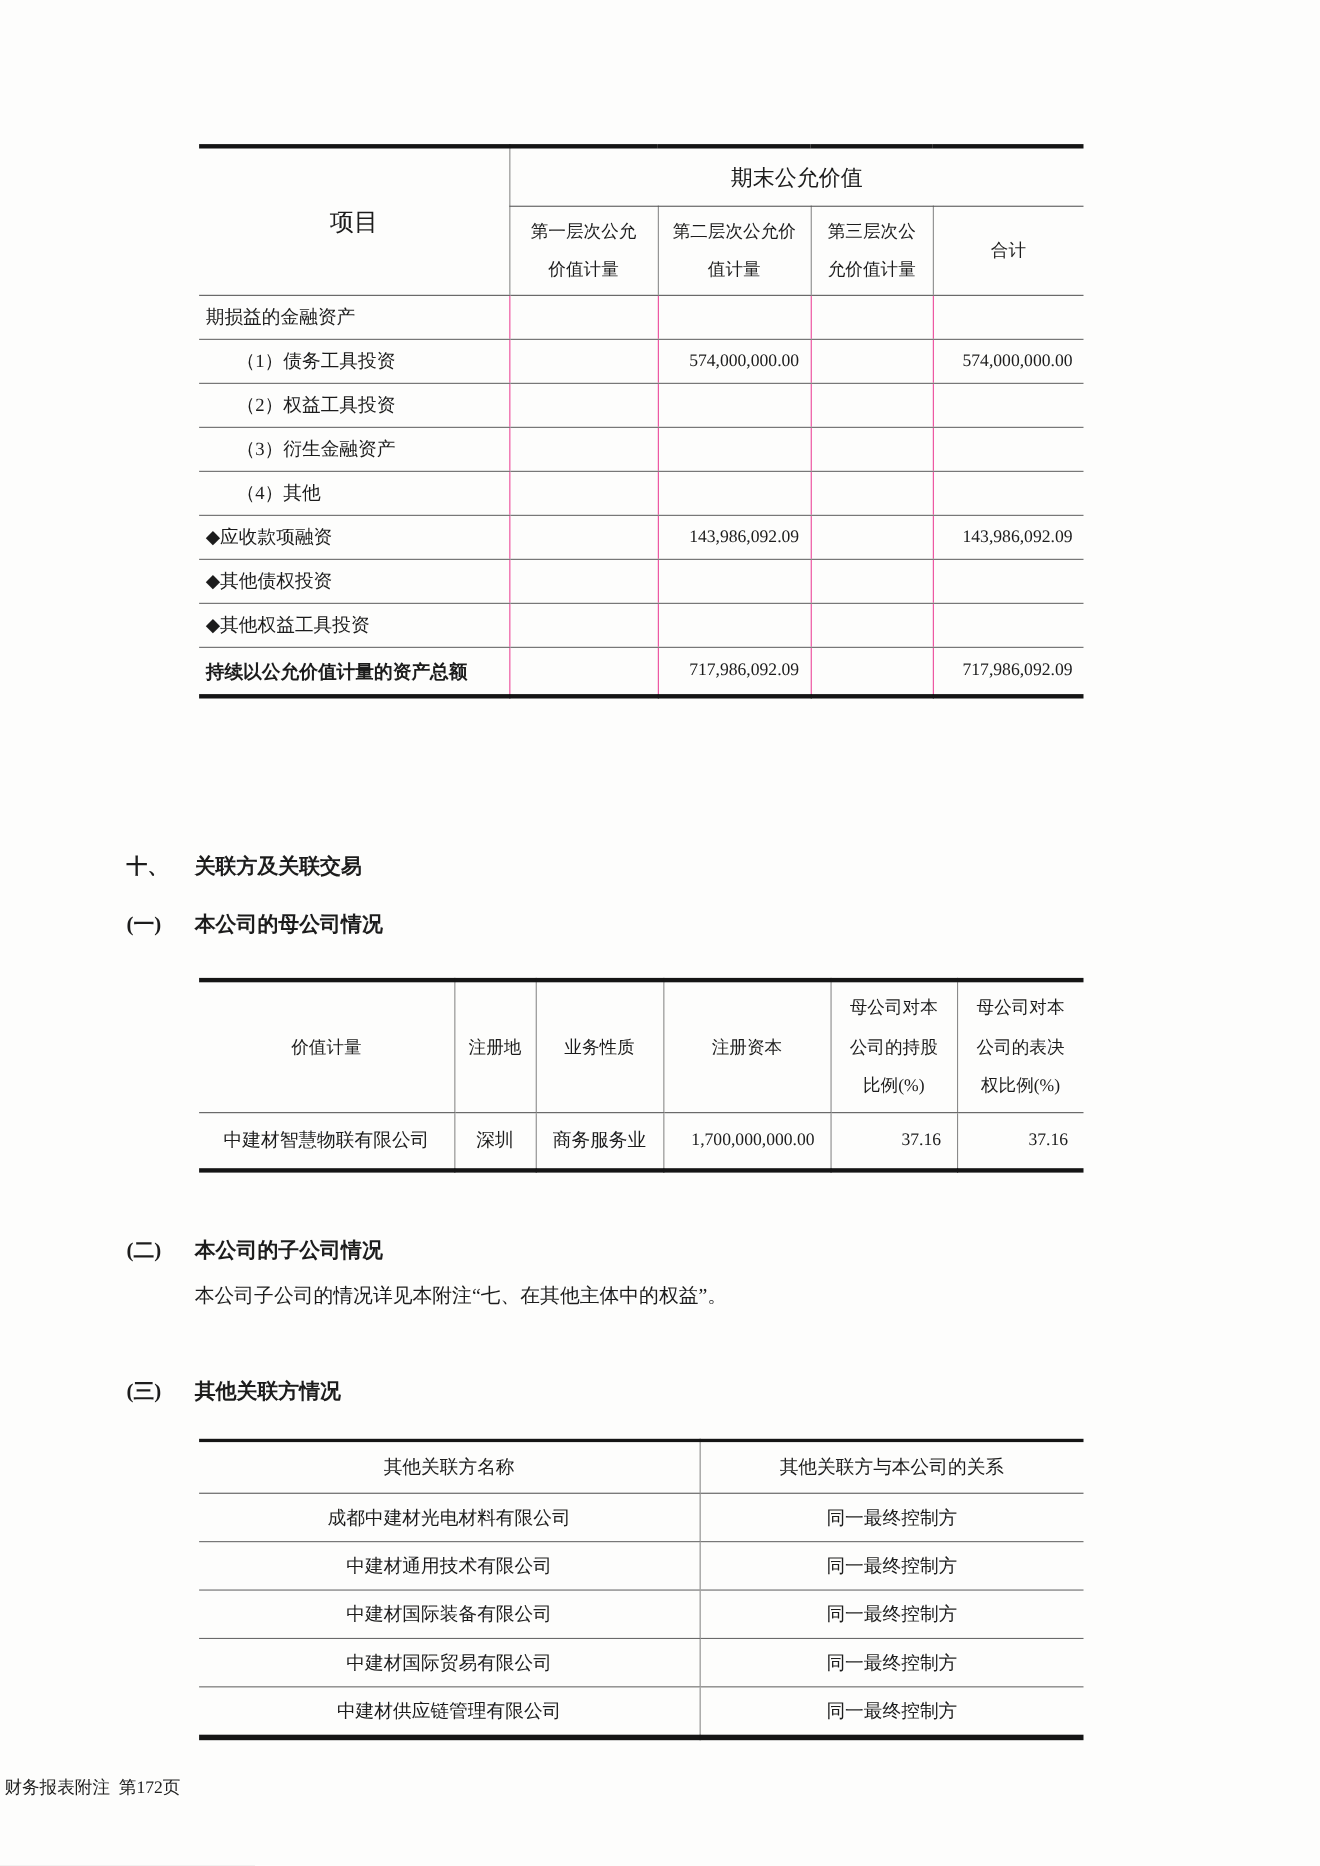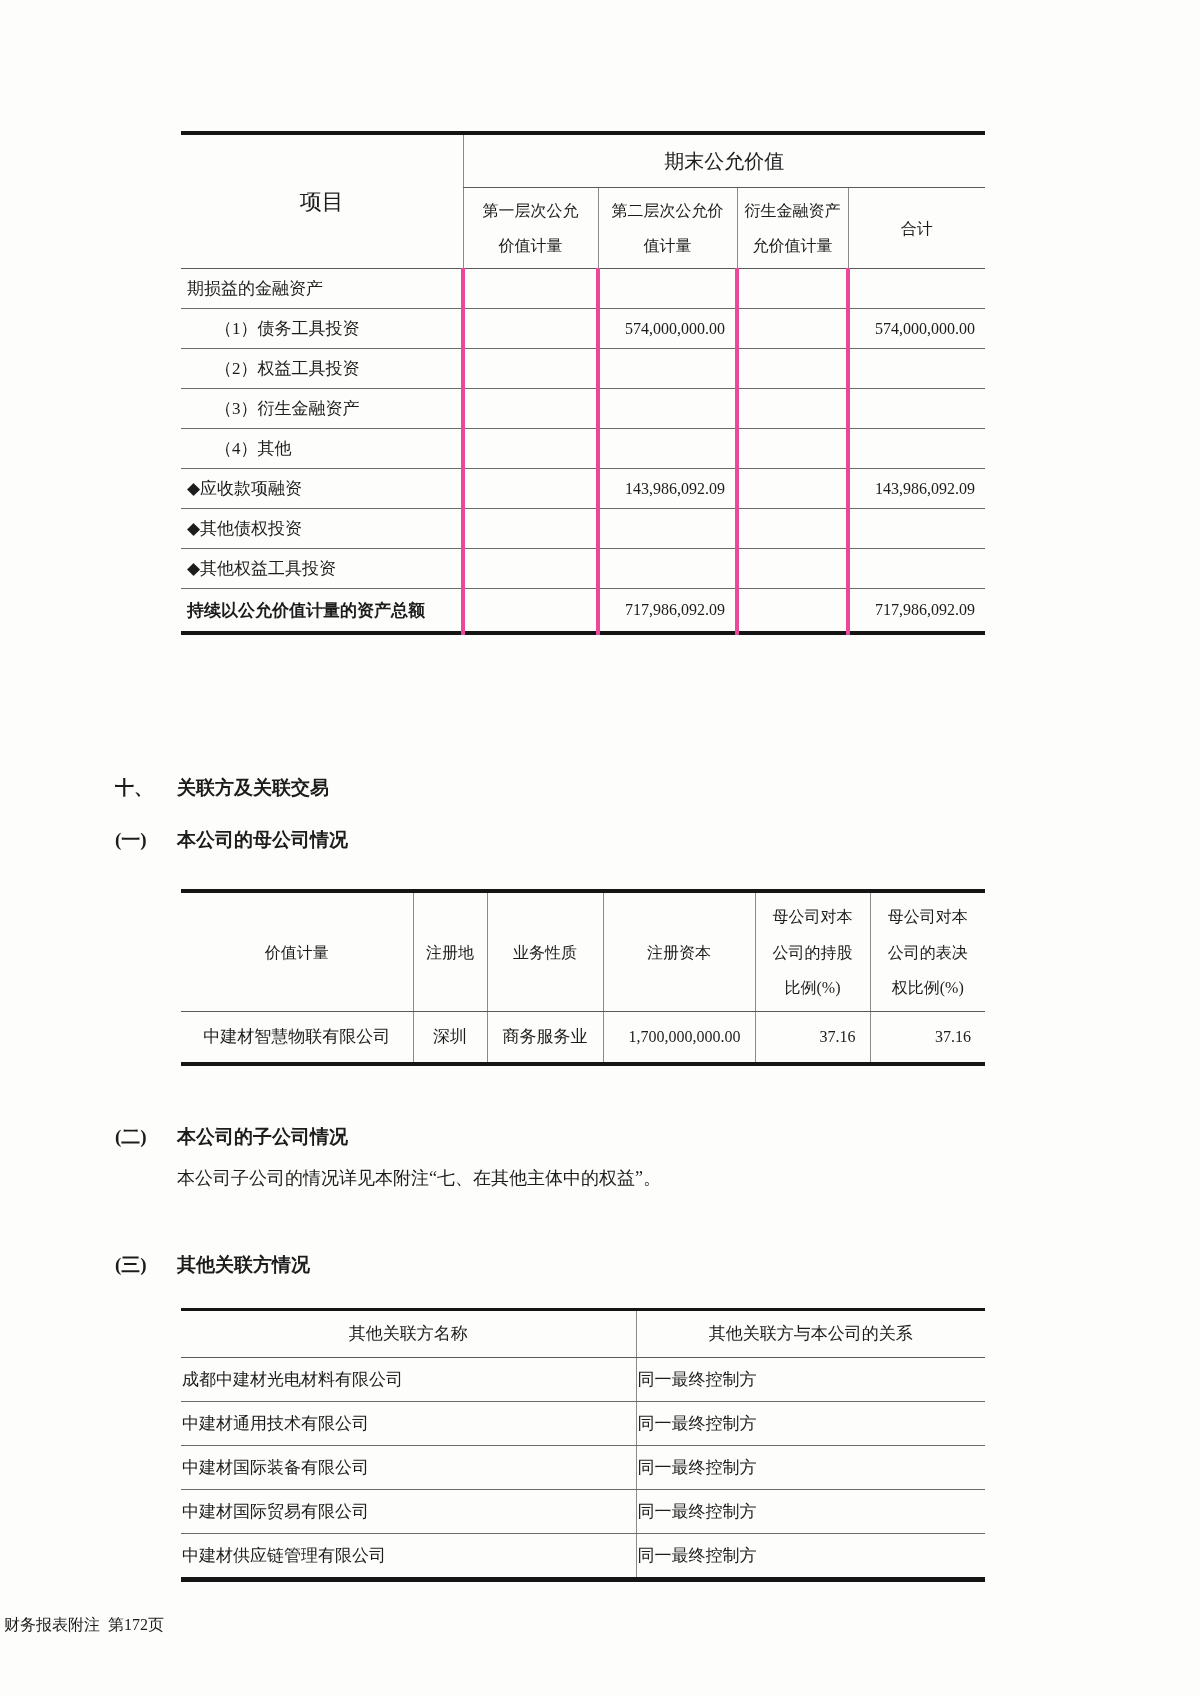--- a/index.html
+++ b/index.html
@@ -21,21 +21,21 @@
   .t1 .group-h { height:50px; text-align:center; font-size:20px;
                  border-left:1px solid #8a8a8a; border-bottom:1px solid #5a5a5a; }
   .t1 .item-h  { text-align:center; font-size:22px; border-bottom:1px solid #5a5a5a; }
   .t1 .colh { border-left:1px solid #8a8a8a; border-bottom:1px solid #5a5a5a;
               text-align:center; font-size:16px; line-height:2.2; padding:5px 2px;
               vertical-align:middle; }
   .t1 td { height:37px; border-bottom:1px solid #6a6a6a; font-size:17px; vertical-align:middle; }
   .t1 .lbl { padding-left:6px;margin-left:28px; }
   .t1 .ind .lbl { padding-left:34px; }
   .t1 .num { text-align:right; padding-right:10px; font-size:16px;
-             border-left:4px solid #ec4899; }
+             border-left:1px solid #ec4899; }
   .t1 .total-row td { height:40px; }
   .t1 .total-row .lbl { font-weight:bold; }
 
   
   .h1 { display:flex; margin:140px 0 0 115px; font-size:19px; font-weight:bold; }
   .h2 { display:flex; margin:26px 0 0 115px; font-size:19px; font-weight:bold; }
   .h1 .num, .h2 .num { width:62px; flex:none; }
   .para { margin:16px 4px 0 177px; font-size:18px; }
 
   
@@ -48,21 +48,21 @@
   .t2 .rnum { text-align:right; padding-right:14px; font-size:16px; }
   .t2 .hline { display:block; }
 
   
   .h2.s2 { margin-top:58px; }
   .h2.s3 { margin-top:62px; }
   .t3 { margin:30px 0 0 181px; width:804px;
         border-top:3px solid #151515; border-bottom:5px solid #151515; }
   .t3 th { font-weight:normal; font-size:17px; height:44px; text-align:center;
            vertical-align:middle; border-bottom:1px solid #5a5a5a; }
-  .t3 td { height:41px; font-size:17px; text-align:left; vertical-align:middle;
+  .t3 td { height:41px; font-size:17px; text-align:center; vertical-align:middle;
            border-bottom:1px solid #6a6a6a; }
   .t3 .vl { border-left:1px solid #8a8a8a; }
 
   
   .footer { position:absolute; top:1572px; left:4px; width:100%;
             text-align:left; font-size:16px; white-space:pre;margin-top:43px; }
 </style>
 </head>
 <body>
 
@@ -84,21 +84,21 @@
       <tr>
         <th class="colh">
           <span style="display:block">第一层次公允</span>
           <span style="display:block">价值计量</span>
         </th>
         <th class="colh">
           <span style="display:block">第二层次公允价</span>
           <span style="display:block">值计量</span>
         </th>
         <th class="colh">
-          <span style="display:block">衍生金融资产</span>
+          <span style="display:block">第三层次公</span>
           <span style="display:block">允价值计量</span>
         </th>
         <th class="colh">
           <span style="display:block">合计</span>
         </th>
       </tr>
     </thead>
     <tbody>
       <tr>
         <td class="lbl">期损益的金融资产</td>

